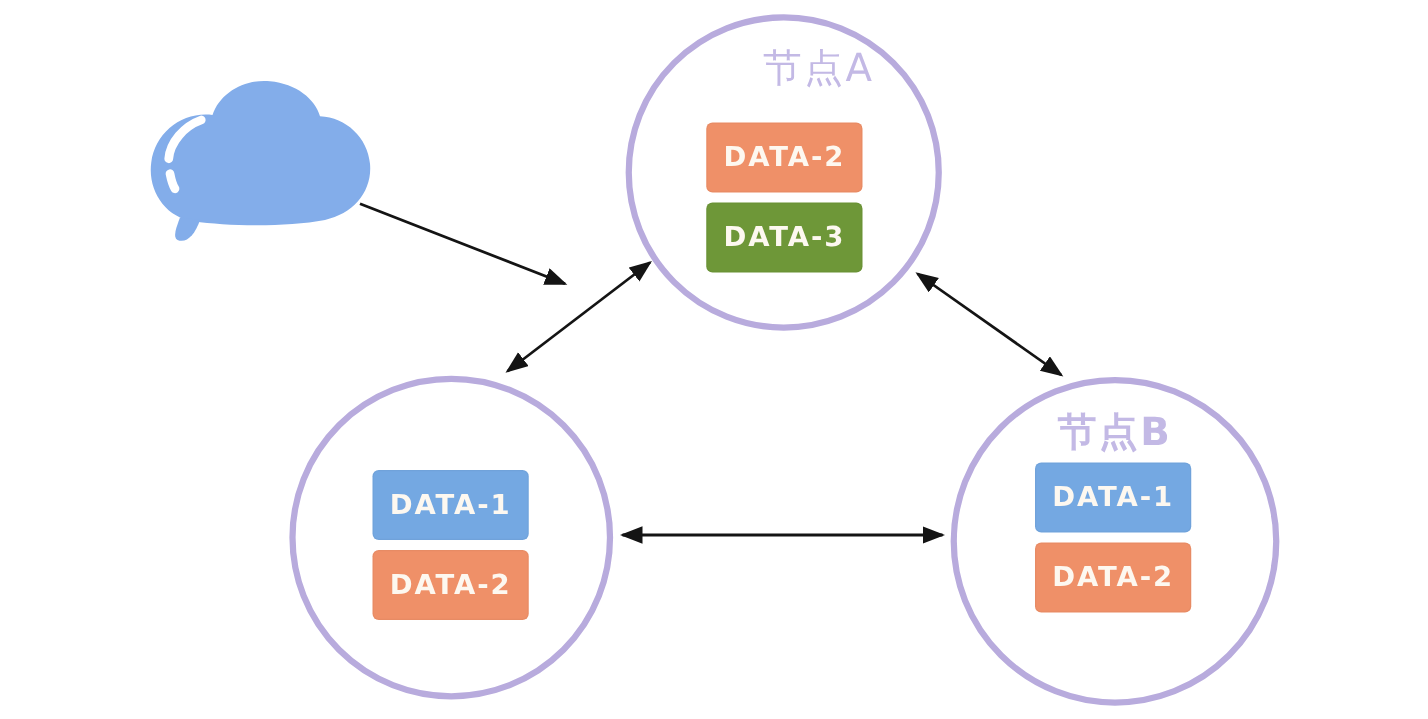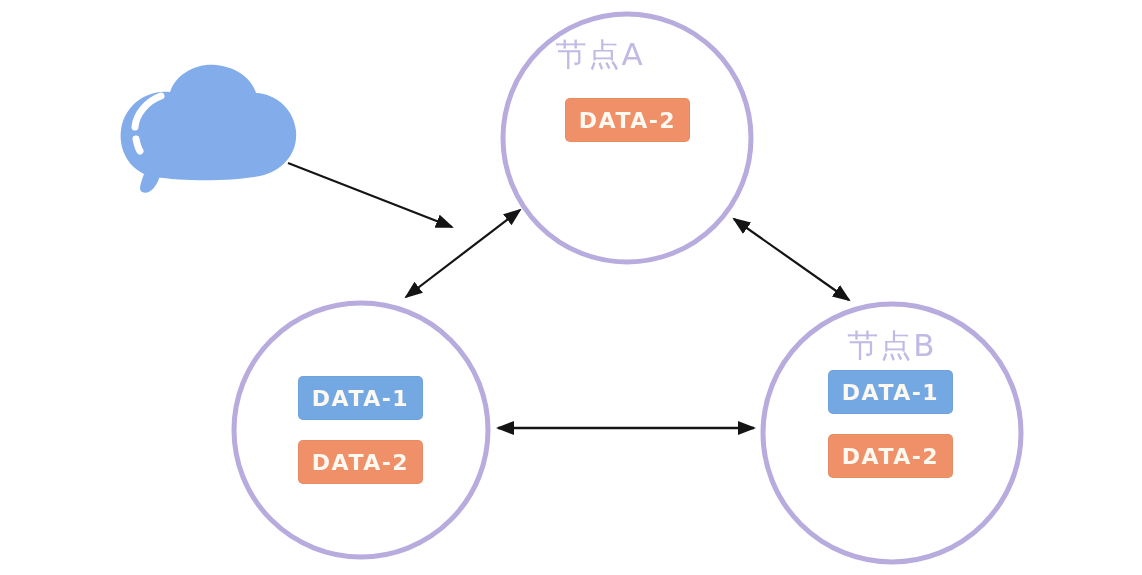--- a/index.html
+++ b/index.html
@@ -27,44 +27,44 @@
     width: 150px;
     text-align: center;
     font-size: 31px;
     letter-spacing: 2px;
     color: #c3b9e5;
     user-select: none;
   }
   .data-block {
     position: absolute;
     width: 125px;
-    height: 44px;
+    height: 56px;
     border-radius: 5px;
     display: flex;
     align-items: center;
     justify-content: center;
     color: #fdf8f0;
     font-size: 22px;
     letter-spacing: 1.5px;
     font-weight: bold;
     box-shadow: 0 0 0 1px rgba(0,0,0,0.03) inset;
   }
   
   .blk-a1 { left: 565px; top: 98px; }
   .blk-a2 { left: 565px; top: 162px; }
   
   .blk-c1 { left: 298px; top: 376px; }
   .blk-c2 { left: 298px; top: 440px; }
   
   .blk-b1 { left: 828px; top: 370px; }
   .blk-b2 { left: 828px; top: 434px; }
   
-  .lbl-a { left: 525px; top: 34px; }
+  .lbl-a { left: 580px; top: 34px; }
   .lbl-c { left: 286px; top: 322px; }
-  .lbl-b { left: 817px; top: 325px; }
+  .lbl-b { left: 817px; top: 325px; font-weight: bold; }
 </style>
 </head>
 <body>
 
 <div class="canvas">
 
   <svg class="layer-svg" viewBox="0 0 1142 575">
     <defs>
       <marker id="arrow-end" markerUnits="userSpaceOnUse" markerWidth="20" markerHeight="16" refX="16" refY="7" orient="auto">
         <polygon points="0,0 18,7 0,14" fill="#141414"></polygon>
@@ -93,20 +93,21 @@
     </g>
 
     <line x1="288" y1="163" x2="452" y2="227" stroke="#141414" stroke-width="2.2" marker-end="url(#arrow-end)"></line>
     <line x1="520" y1="210" x2="406" y2="297" stroke="#141414" stroke-width="2.2" marker-start="url(#arrow-start)" marker-end="url(#arrow-end)"></line>
     <line x1="734" y1="219" x2="849" y2="300" stroke="#141414" stroke-width="2.2" marker-start="url(#arrow-start)" marker-end="url(#arrow-end)"></line>
     <line x1="498" y1="428" x2="754" y2="428" stroke="#141414" stroke-width="2.5" marker-start="url(#arrow-start)" marker-end="url(#arrow-end)"></line>
   </svg>
 
   <div class="node-label lbl-a">节点A</div>
   <div class="data-block blk-a1" style="background-color: rgb(239, 144, 104);">DATA-2</div>
+  <div class="data-block blk-a2" style="background-color: rgb(110, 151, 56);">DATA-3</div>
 
   <div class="data-block blk-c1" style="background-color: rgb(116, 168, 226);">DATA-1</div>
   <div class="data-block blk-c2" style="background-color: rgb(239, 144, 104);">DATA-2</div>
 
   <div class="node-label lbl-b">节点B</div>
   <div class="data-block blk-b1" style="background-color: rgb(116, 168, 226);">DATA-1</div>
   <div class="data-block blk-b2" style="background-color: rgb(239, 144, 104);">DATA-2</div>
 
 </div>
 

